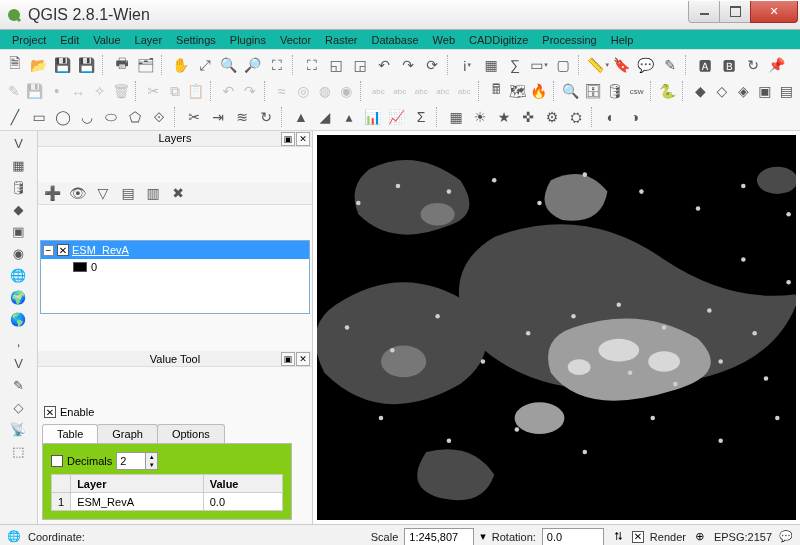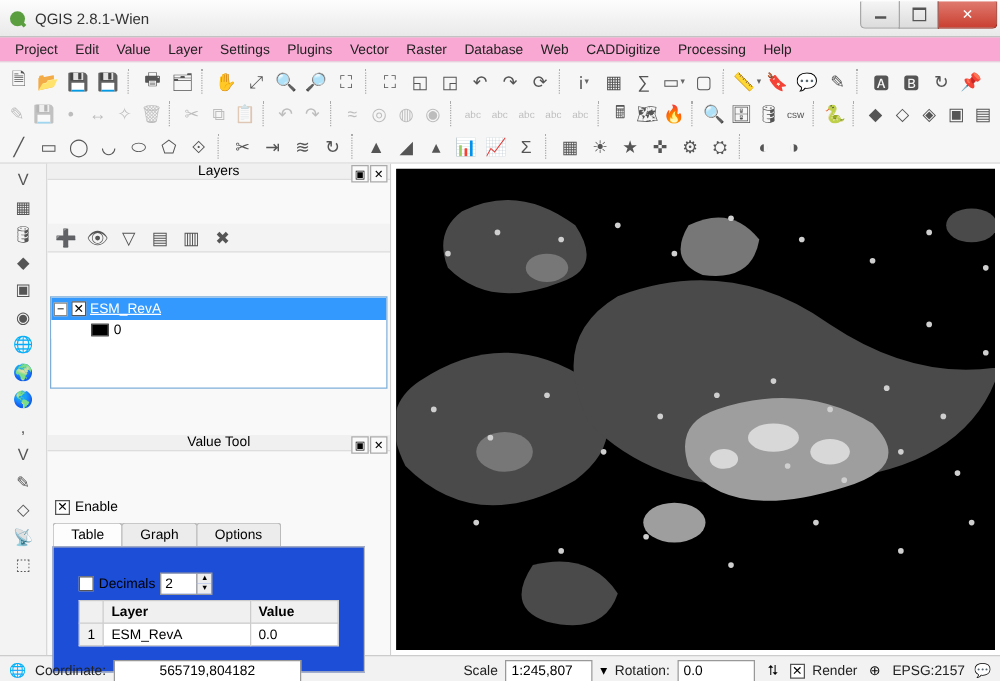--- a/index.html
+++ b/index.html
@@ -1,31 +1,31 @@
 <!DOCTYPE html>
 <html><head>
 <meta charset="utf-8">
 <style>
   * { box-sizing: border-box; margin: 0; padding: 0; font-family: "Segoe UI", Tahoma, sans-serif; font-size: 11px; }
   html, body { width: 800px; height: 545px; overflow: hidden; background: #fff; }
 
   
   .titlebar { height: 30px; background: linear-gradient(#fdfdfd,#e9e9e9); display:flex; align-items:center; border-bottom:1px solid #b0b0b0; }
   .titlebar .qgis-icon { width:16px; height:16px; margin:0 6px; }
-  .titlebar .title { flex:1; color:#333; font-size:12px; }
+  .titlebar .title { flex:1; color:#333; font-size:16px; }
   .winbtns { display:flex; height:22px; margin-right:2px; margin-top:-6px;}
   .winbtn { width:32px; height:22px; display:flex; align-items:center; justify-content:center; background:linear-gradient(#f5f5f5,#dcdcdc); border:1px solid #a8a8a8; border-top:none; margin-left:-1px; font-family:Arial; font-size:11px; color:#333;}
   .winbtn:first-child{border-bottom-left-radius:4px;}
   .winbtn.close { background:linear-gradient(#e07a6f,#c94031); color:#fff; border-color:#9b2e22; border-bottom-right-radius:4px; width:48px;}
   .winbtn.max::before{content:""; width:9px;height:8px;border:1px solid #555; border-top:2px solid #555;display:block;}
   .winbtn.min::before{content:""; width:9px;height:0;border-top:2px solid #555;display:block; margin-top:6px;}
   .winbtn.close::before{content:"✕"; font-size:11px;}
 
   
-  .menubar { height:20px; background:#f9a8d4; display:flex; align-items:center; padding:0 6px; gap:2px; border-bottom:1px solid #e0e0e0;}
+  .menubar { height:20px; background:#14b8a6; display:flex; align-items:center; padding:0 6px; gap:2px; border-bottom:1px solid #e0e0e0;}
   .menubar span { padding:2px 6px; color:#222;}
 
   
   .toolbars { background:#f6f6f6; border-bottom:1px solid #d4d4d4; padding:2px 4px 0 4px;}
   .tbrow { display:flex; align-items:center; flex-wrap:nowrap; height:26px; gap:2px;}
   .tbrow .sep { width:5px; height:20px; border-left:1px dotted #aaa; margin:0 2px;}
   .tbtn { width:22px; height:22px; display:flex; align-items:center; justify-content:center; border:1px solid transparent; border-radius:2px; font-size:14px; color:#555;}
   .tbtn.dropdown::after{content:"▾"; font-size:7px; margin-left:1px; color:#666;}
 
   
@@ -47,21 +47,21 @@
   .layer-child{padding-left:32px;color:#000;background:#fff;display:flex;align-items:center;gap:4px;height:15px;}
   .swatch-black{width:14px;height:10px;background:#000;border:1px solid #555;}
   .swatch-white{width:14px;height:10px;background:#fff;border:1px solid #999;}
 
   .valuetool{flex:1; display:flex;flex-direction:column;}
   .vt-enable{display:flex;align-items:center;gap:4px;padding:4px 6px;}
   .vt-enable .cb{width:12px;height:12px;border:1px solid #555;background:#fff;display:flex;align-items:center;justify-content:center;font-size:10px;}
   .tabs{display:flex;margin:2px 4px 0 4px;}
   .tab{padding:3px 14px;border:1px solid #bbb;border-bottom:none;background:#ececec;margin-right:-1px;border-top-left-radius:3px;border-top-right-radius:3px;}
   .tab.active{background:#fdfdfd;}
-  .tabpane{border:1px solid #bbb;margin:0 20px 4px 4px;flex:1;background:#1d4ed8;padding:20px;}
+  .tabpane{border:1px solid #bbb;margin:0 20px 4px 4px;flex:1;background:#84cc16;padding:8px;}
   .decrow{display:flex;align-items:center;gap:4px;margin-bottom:4px;}
   .decrow .cb{width:12px;height:12px;border:1px solid #555;background:#fff;}
   .spin{border:1px solid #999;width:42px;height:18px;display:flex;}
   .spin input{width:28px;border:none;text-align:left;padding-left:3px;}
   .spin .spbtns{width:14px;display:flex;flex-direction:column;}
   .spin .spbtns span{flex:1;display:flex;align-items:center;justify-content:center;font-size:6px;border-left:1px solid #999;background:#eee;}
   table.vt{border-collapse:collapse;width:100%;background:#fff;}
   table.vt th, table.vt td{border:1px solid #ccc;padding:2px 6px;text-align:left;height:18px;}
   table.vt th{background:#f0f0f0;}
   table.vt td.rownum, table.vt th.rownum{background:#f0f0f0;text-align:center;width:18px;}
@@ -396,21 +396,20 @@
             <circle cx="400" cy="110" r="2"></circle>
         </g>
       </svg>
     </div>
   </div>
 </div>
 
 <div class="statusbar">
   <span class="sbtn">🌐</span>
   <span class="lbl">Coordinate:</span>
-  <input class="sinput coord" value="565719,804182" style="">
   <span style="flex:1"></span>
   <span class="lbl">Scale</span>
   <input class="sinput scale" value="1:245,807" style="">
   <span>▾</span>
   <span class="lbl">Rotation:</span>
   <input class="sinput rot" value="0.0" style="">
   <span class="sbtn">⮁</span>
   <span class="ck">✕</span>
   <span class="lbl">Render</span>
   <span class="sbtn">⊕</span>

